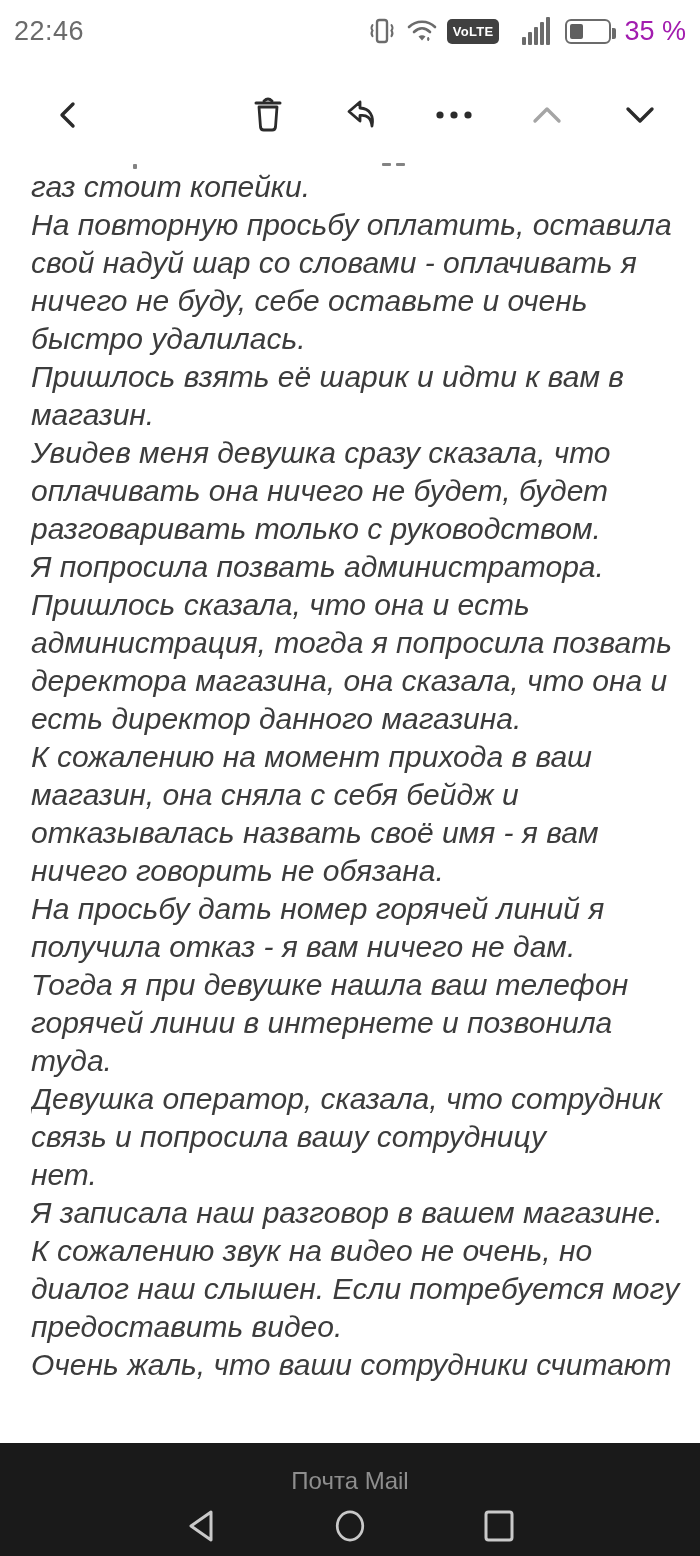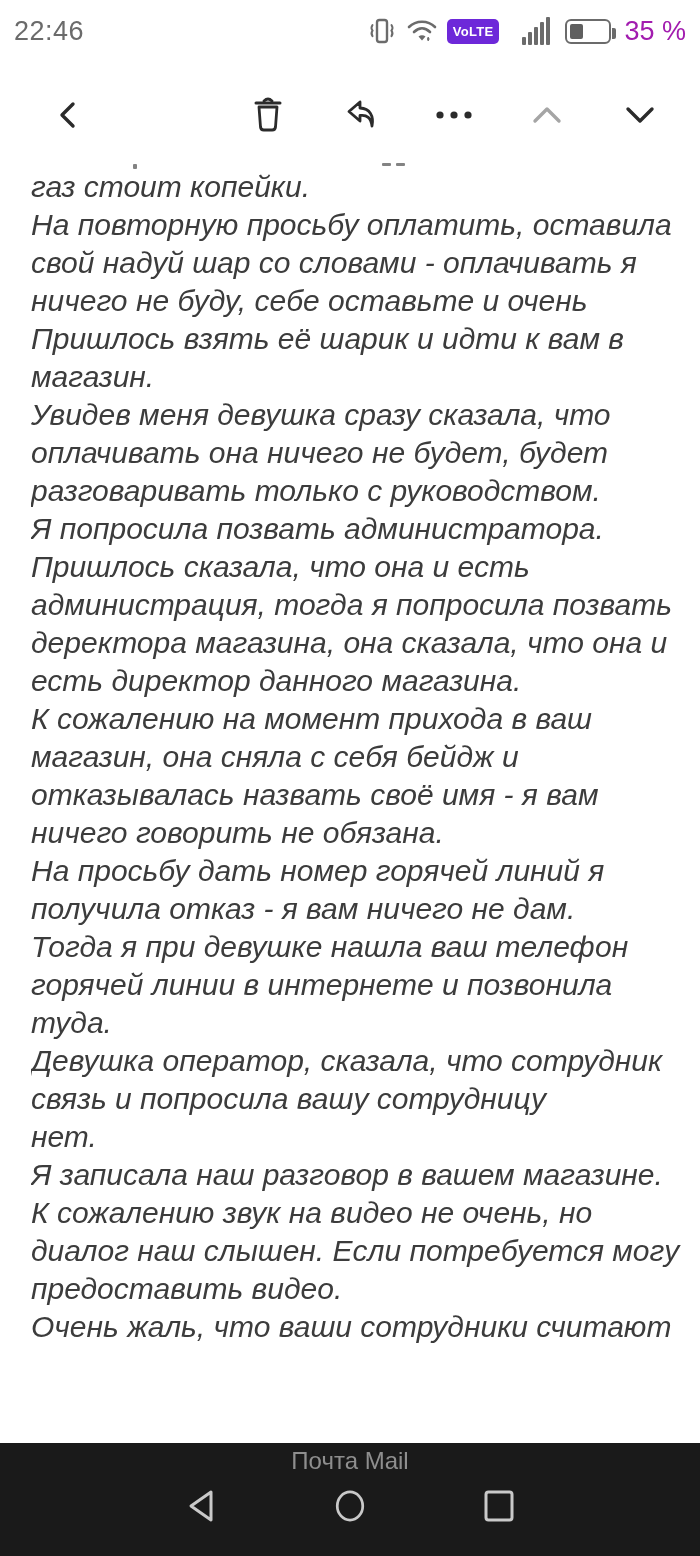--- a/index.html
+++ b/index.html
@@ -11,21 +11,21 @@
 
   
   .status-bar {
     position:absolute; top:0; left:0; width:700px; height:62px;
     display:flex; align-items:center; justify-content:space-between;
     padding:0 14px; color:#6b6b6b;
   }
   .status-time { font-size:27px; color:#6b6b6b; letter-spacing:0.5px; }
   .status-right { display:flex; align-items:center; gap:9px; }
   .volte-badge {
-    background:#6d28d9; color:#ffffff; border-radius:5px;
+    background:#404040; color:#ffffff; border-radius:5px;
     font-size:13px; font-weight:bold; padding:6px 6px; line-height:1;
     letter-spacing:0.3px;
   }
   .signal-icon { display:flex; align-items:flex-end; gap:2px; margin-left:14px; }
   .signal-icon i { display:block; width:4px; background:#6b6b6b; border-radius:1px; }
   .battery-icon { position:relative; width:46px; height:25px;
     border:2.5px solid #6b6b6b; border-radius:6px; margin-left:6px; }
   .battery-fill { position:absolute; left:3px; top:3px; bottom:3px; width:13px;
     background:#5f5f5f; border-radius:2px; }
   .battery-nub { position:absolute; right:-7px; top:7px; width:4px; height:11px;
@@ -54,21 +54,21 @@
   .remnant.r-dot  { left:133px; top:164px; width:4px; height:5px; }
   .remnant.r-d1   { left:382px; top:163px; width:9px; height:3px; }
   .remnant.r-d2   { left:396px; top:163px; width:9px; height:3px; }
 
   
   .navbar {
     position:absolute; left:0; bottom:0; width:700px; height:113px;
     background:#1a1a1a; z-index:10; display:flex; flex-direction:column;
     align-items:center;
   }
-  .navbar-label { margin-top:4px; font-size:24px; color:#8e8e8e; }
+  .navbar-label { margin-top:24px; font-size:24px; color:#8e8e8e; }
   .nav-buttons { margin-top:11px; display:flex; align-items:center;
     justify-content:center; gap:115px; width:100%; }
   .nav-btn { width:34px; height:40px; display:flex; align-items:center;
     justify-content:center; cursor:pointer; }
 </style>
 </head>
 <body>
 
 <div class="status-bar">
   <span class="status-time">22:46</span>
@@ -142,20 +142,21 @@
 <div class="remnant r-dot"></div>
 <div class="remnant r-d1"></div>
 <div class="remnant r-d2"></div>
 
 <div class="email-body">
 
 <div class="body-line">газ стоит копейки.</div>
     <div class="body-line">На повторную просьбу оплатить, оставила</div>
     <div class="body-line">свой надуй шар со словами - оплачивать я</div>
     <div class="body-line">ничего не буду, себе оставьте и очень</div>
+    <div class="body-line">быстро удалилась.</div>
     <div class="body-line">Пришлось взять её шарик и идти к вам в</div>
     <div class="body-line">магазин.</div>
     <div class="body-line">Увидев меня девушка сразу сказала, что</div>
     <div class="body-line">оплачивать она ничего не будет, будет</div>
     <div class="body-line">разговаривать только с руководством.</div>
     <div class="body-line">Я попросила позвать администратора.</div>
     <div class="body-line">Пришлось сказала, что она и есть</div>
     <div class="body-line">администрация, тогда я попросила позвать</div>
     <div class="body-line">деректора магазина, она сказала, что она и</div>
     <div class="body-line">есть директор данного магазина.</div>

